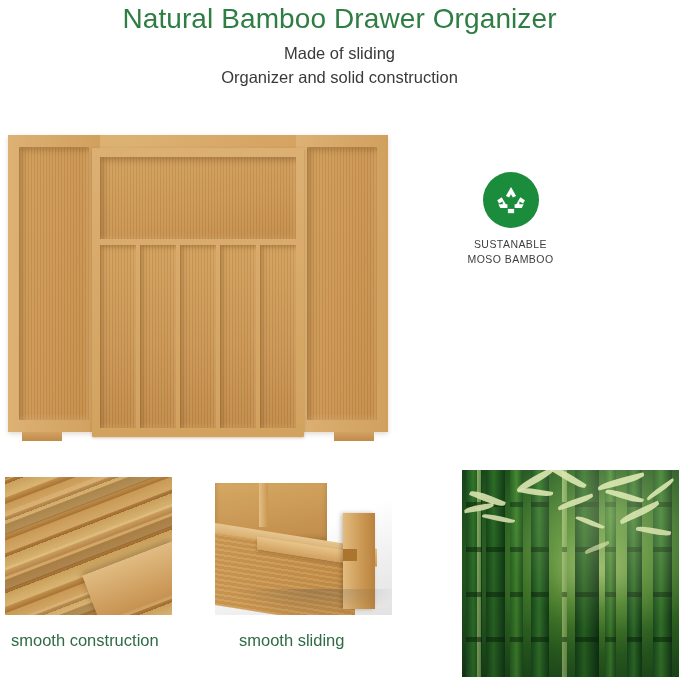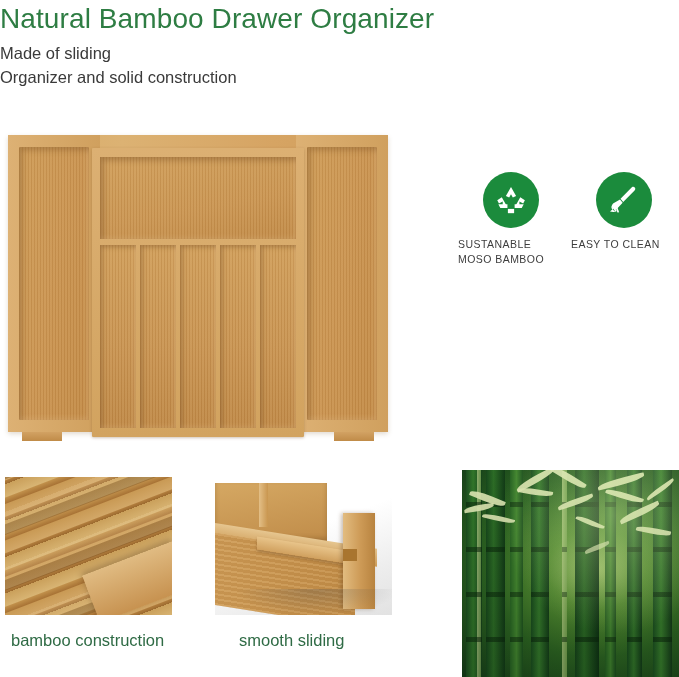--- a/index.html
+++ b/index.html
@@ -14,21 +14,21 @@
     overflow: hidden;
     font-family: "Liberation Sans", sans-serif;
     -webkit-font-smoothing: antialiased;
   }
 
   
   #header-block {
     position: absolute;
     left: 0; top: 0;
     width: 679px;
-    text-align: left;
+    text-align: center;
   }
   #product-title {
     font-size: 28px;
     line-height: 34px;
     font-weight: 400;
     color: #2e7d43;
     letter-spacing: 0.1px;
     margin: 2px 0 0 0;
   }
   #subtitle-1 {
@@ -128,21 +128,21 @@
   #badges {
     position: absolute;
     left: 458px; top: 172px;
     width: 218px;
     display: grid;
     grid-template-columns: 1fr 1fr;
     grid-template-rows: auto auto;
     row-gap: 20px;
     column-gap: 8px;
   }
-  .badge { text-align: left; }
+  .badge { text-align: center; }
   .badge-circle {
     width: 56px; height: 56px;
     border-radius: 50%;
     background: #1b8b3c;
     margin: 0 auto 9px auto;
     display: flex;
     align-items: center;
     justify-content: center;
   }
   .badge-circle svg { display: block; }
@@ -352,37 +352,20 @@
           <path d="M41.9 30.0 L39.2 35.4 L29.1 35.4 L29.1 30.0 Z"></path>
           <path d="M19.6 36.6 L28.4 36.6 L28.4 42.6 L19.6 42.6 Z"></path>
         </g>
       </svg>
     </div>
     <div class="badge-label">SUSTANABLE
 MOSO BAMBOO</div>
   </div>
 
 
-  <div class="badge">
-    <div class="badge-circle">
-      <svg width="32" height="32" viewBox="0 0 48 48" aria-hidden="true">
-        <g fill="#ffffff">
-          <path d="M35.8 4.8 C37.4 3.6 39.4 4.0 40.4 5.5 C41.4 7.0 41.0 8.9 39.5 10.0
-                   L22.8 27.0 L18.8 22.2 Z"></path>
-          <path d="M18.0 23.4 L22.0 28.2 L14.2 36.2 C12.0 38.4 9.2 38.4 7.2 36.4
-                   C5.2 34.4 5.4 31.6 7.6 29.4 Z"></path>
-          <path d="M6.6 31.0 C4.6 33.0 4.6 36.4 6.8 38.2 C5.2 39.4 4.0 40.3 3.0 41.4
-                   C5.0 42.0 8.2 42.6 10.8 41.8 L7.9 39.0 Z"></path>
-          <rect x="8.6" y="32.6" width="2.6" height="9.4" rx="1.2" transform="rotate(-28 9.9 37.3)"></rect>
-          <rect x="12.6" y="33.6" width="2.6" height="9.4" rx="1.2" transform="rotate(-20 13.9 38.3)"></rect>
-        </g>
-      </svg>
-    </div>
-    <div class="badge-label">EASY TO CLEAN</div>
-  </div>
 
 
 </div>
 
 <div class="detail-photo" id="photo-solid">
   <div class="slats"></div>
   <div class="slats-shade"></div>
   <div class="slat-rail"></div>
 </div>
 
@@ -423,14 +406,14 @@
   <div class="leaf" style="left:62%; top:4%;  width:22%; height:3.4%; transform:rotate(-14deg);"></div>
   <div class="leaf" style="left:66%; top:11%; width:18%; height:3.0%; transform:rotate(18deg);"></div>
   <div class="leaf" style="left:72%; top:19%; width:20%; height:3.2%; transform:rotate(-24deg);"></div>
   <div class="leaf" style="left:80%; top:28%; width:16%; height:2.8%; transform:rotate(12deg);"></div>
   <div class="leaf" style="left:84%; top:8%;  width:15%; height:2.6%; transform:rotate(-34deg);"></div>
   <div class="leaf" style="left:56%; top:36%; width:12%; height:2.2%; transform:rotate(-20deg); opacity:.7;"></div>
 
   <div class="forest-haze"></div>
 </div>
 
-<div class="caption" id="caption-solid">bamboo construction</div>
+<div class="caption" id="caption-solid">smooth construction</div>
 <div class="caption" id="caption-sliding">smooth sliding</div>
 
 </body></html>

